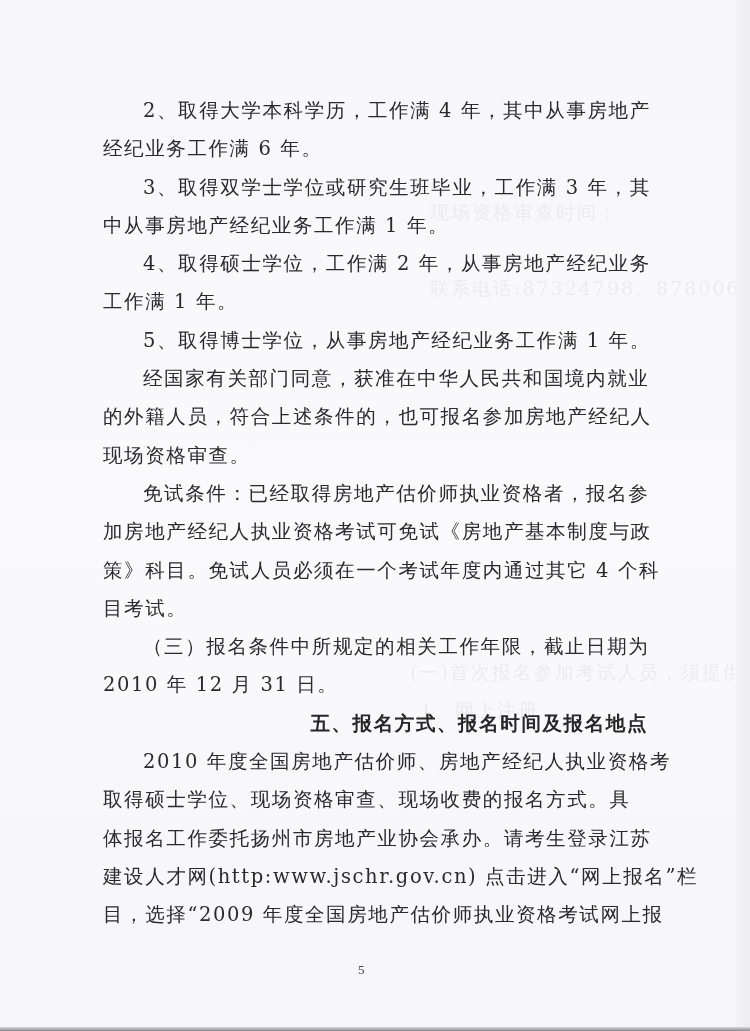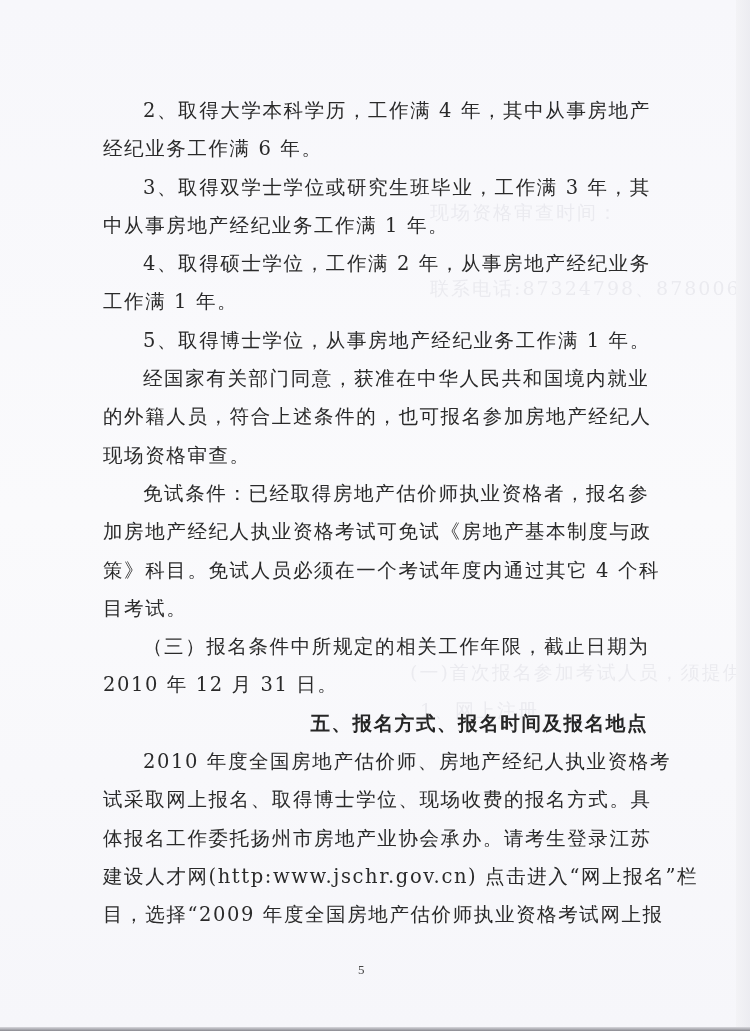--- a/index.html
+++ b/index.html
@@ -95,21 +95,21 @@
     <div class="line">的外籍人员，符合上述条件的，也可报名参加房地产经纪人</div>
     <div class="line">现场资格审查。</div>
     <div class="line indent">免试条件：已经取得房地产估价师执业资格者，报名参</div>
     <div class="line">加房地产经纪人执业资格考试可免试《房地产基本制度与政</div>
     <div class="line">策》科目。免试人员必须在一个考试年度内通过其它 4 个科</div>
     <div class="line">目考试。</div>
     <div class="line indent">（三）报名条件中所规定的相关工作年限，截止日期为</div>
     <div class="line">2010 年 12 月 31 日。</div>
     <div class="line indent heading">五、报名方式、报名时间及报名地点</div>
     <div class="line indent">2010 年度全国房地产估价师、房地产经纪人执业资格考</div>
-    <div class="line">试采取网上报名、取得博士学位、现场收费的报名方式。具</div>
+    <div class="line">取得硕士学位、现场资格审查、现场收费的报名方式。具</div>
     <div class="line">体报名工作委托扬州市房地产业协会承办。请考生登录江苏</div>
     <div class="line">建设人才网(http:www.jschr.gov.cn) 点击进入“网上报名”栏</div>
     <div class="line">目，选择“2009 年度全国房地产估价师执业资格考试网上报</div>
   </div>
 
   <div class="page-number">5</div>
 
   <div class="right-edge"></div>
   <div class="bottom-edge"></div>
 </div>

